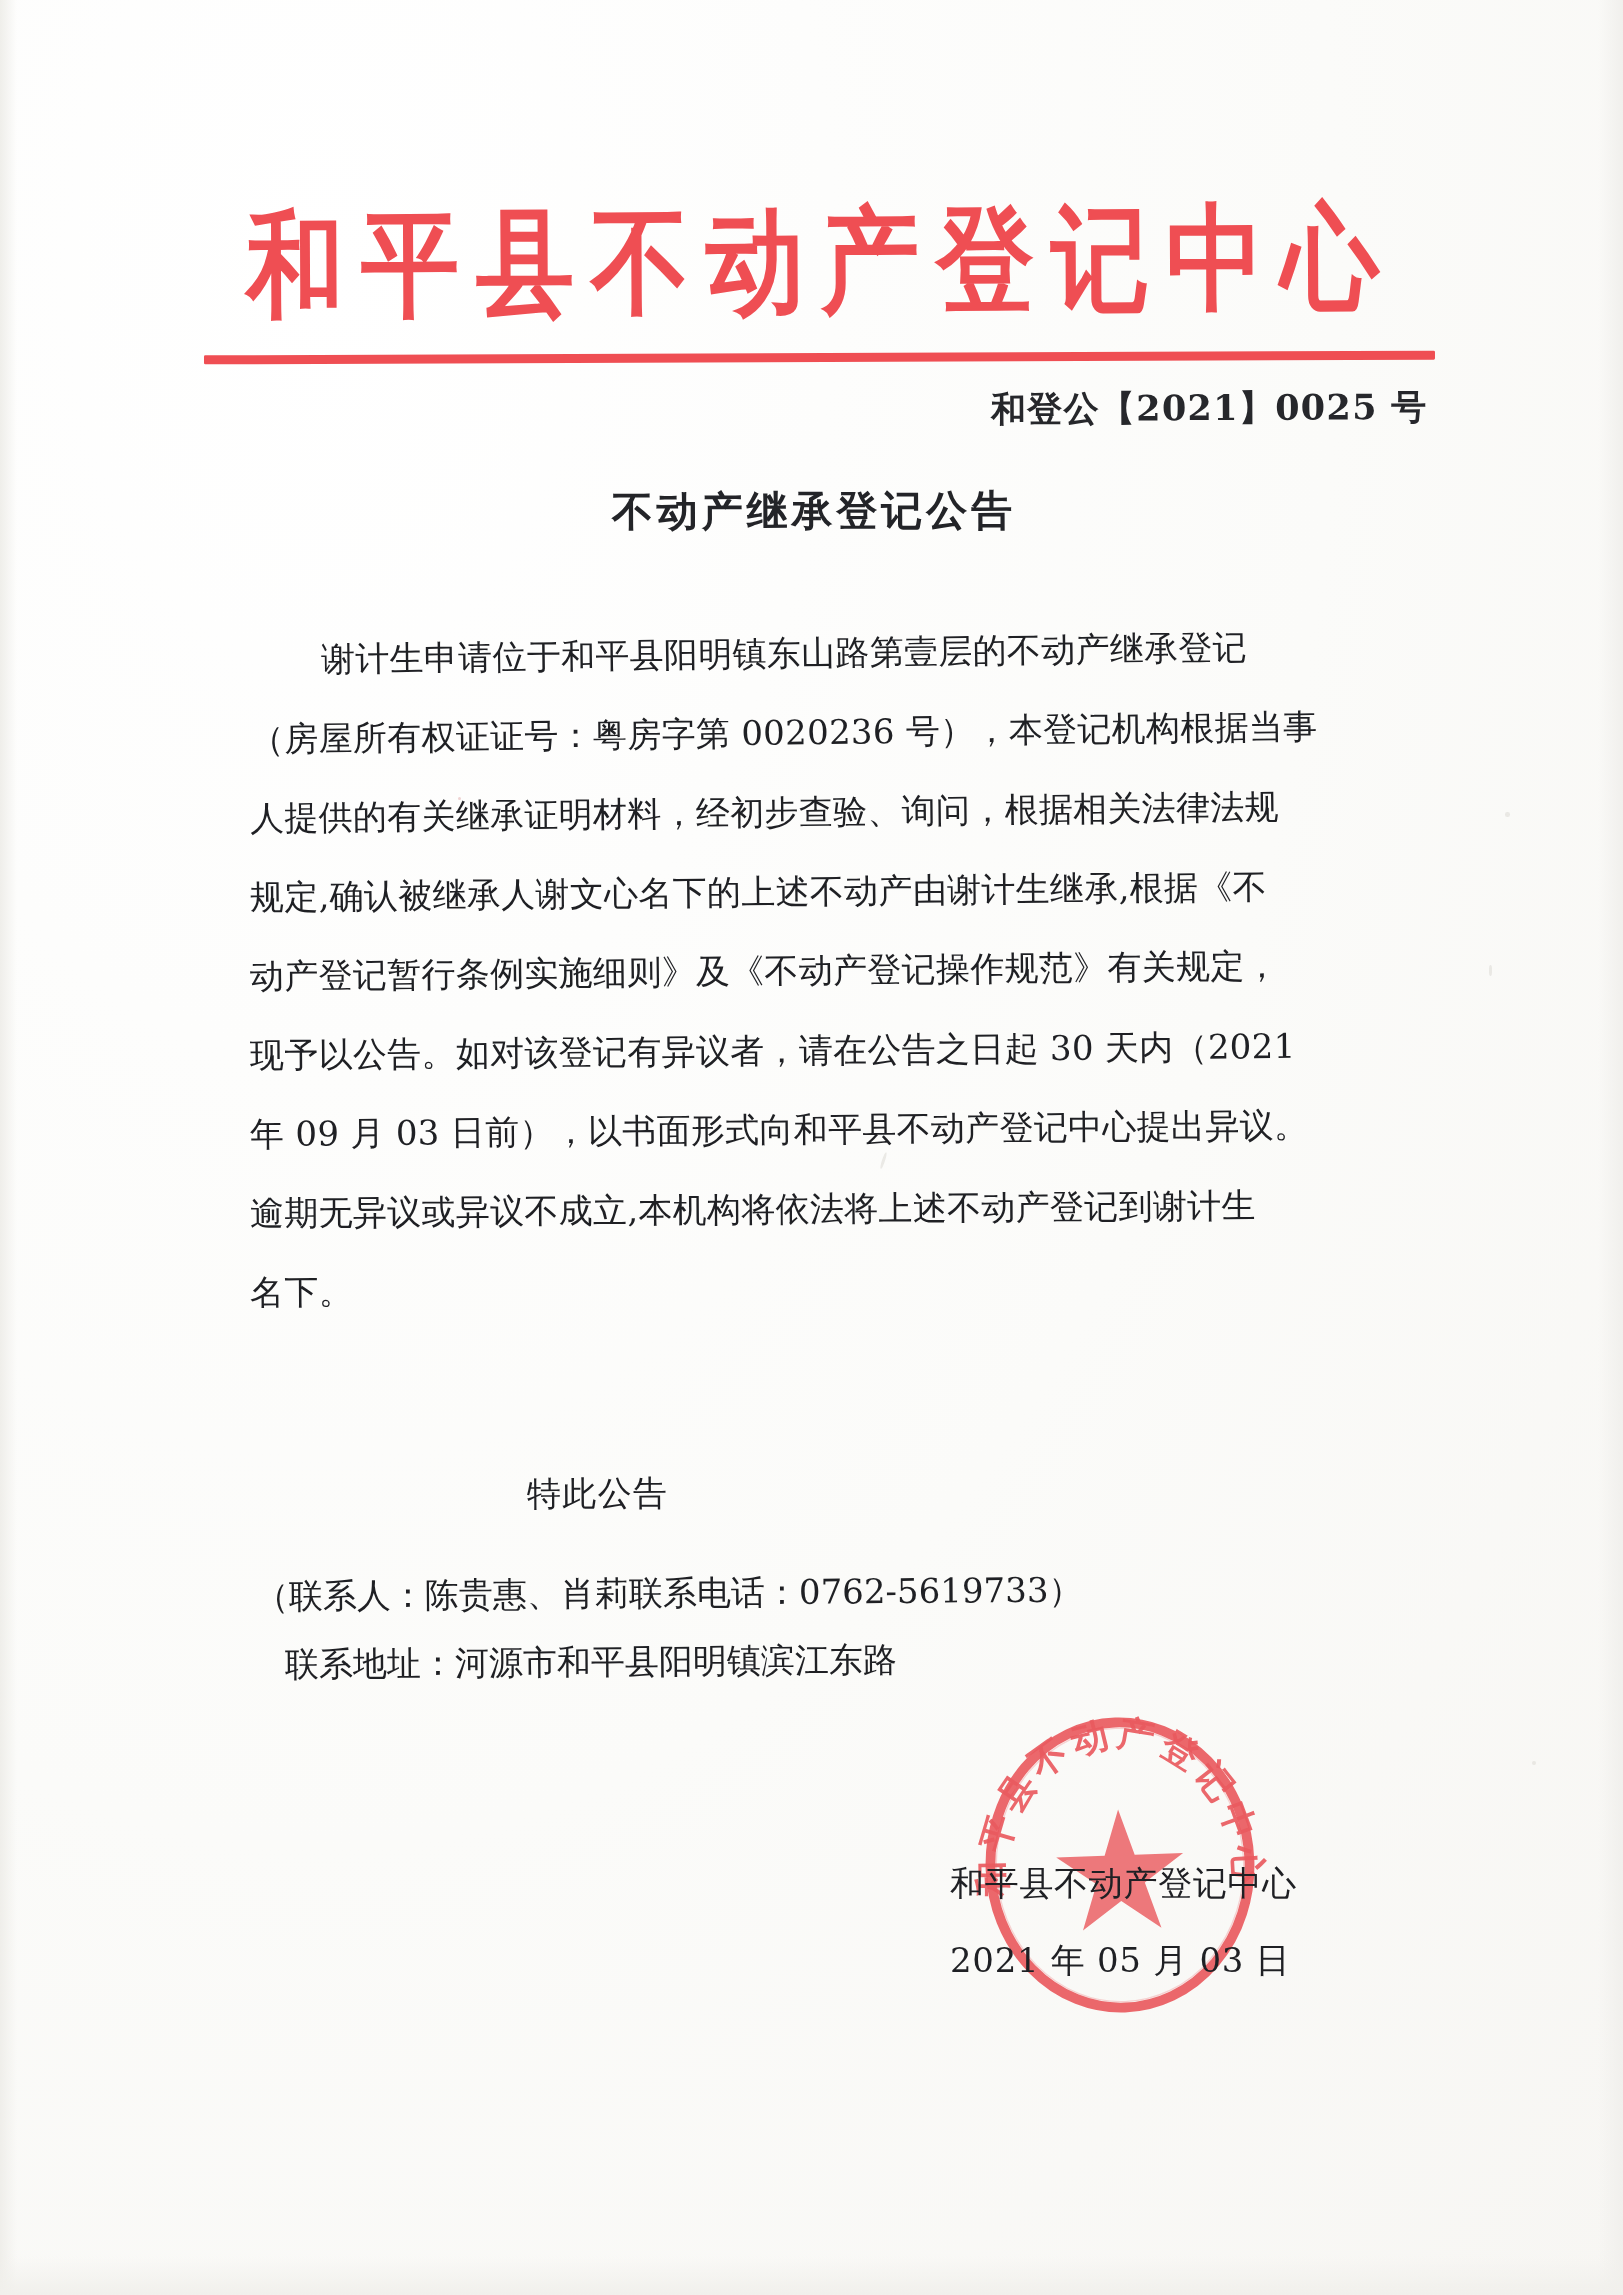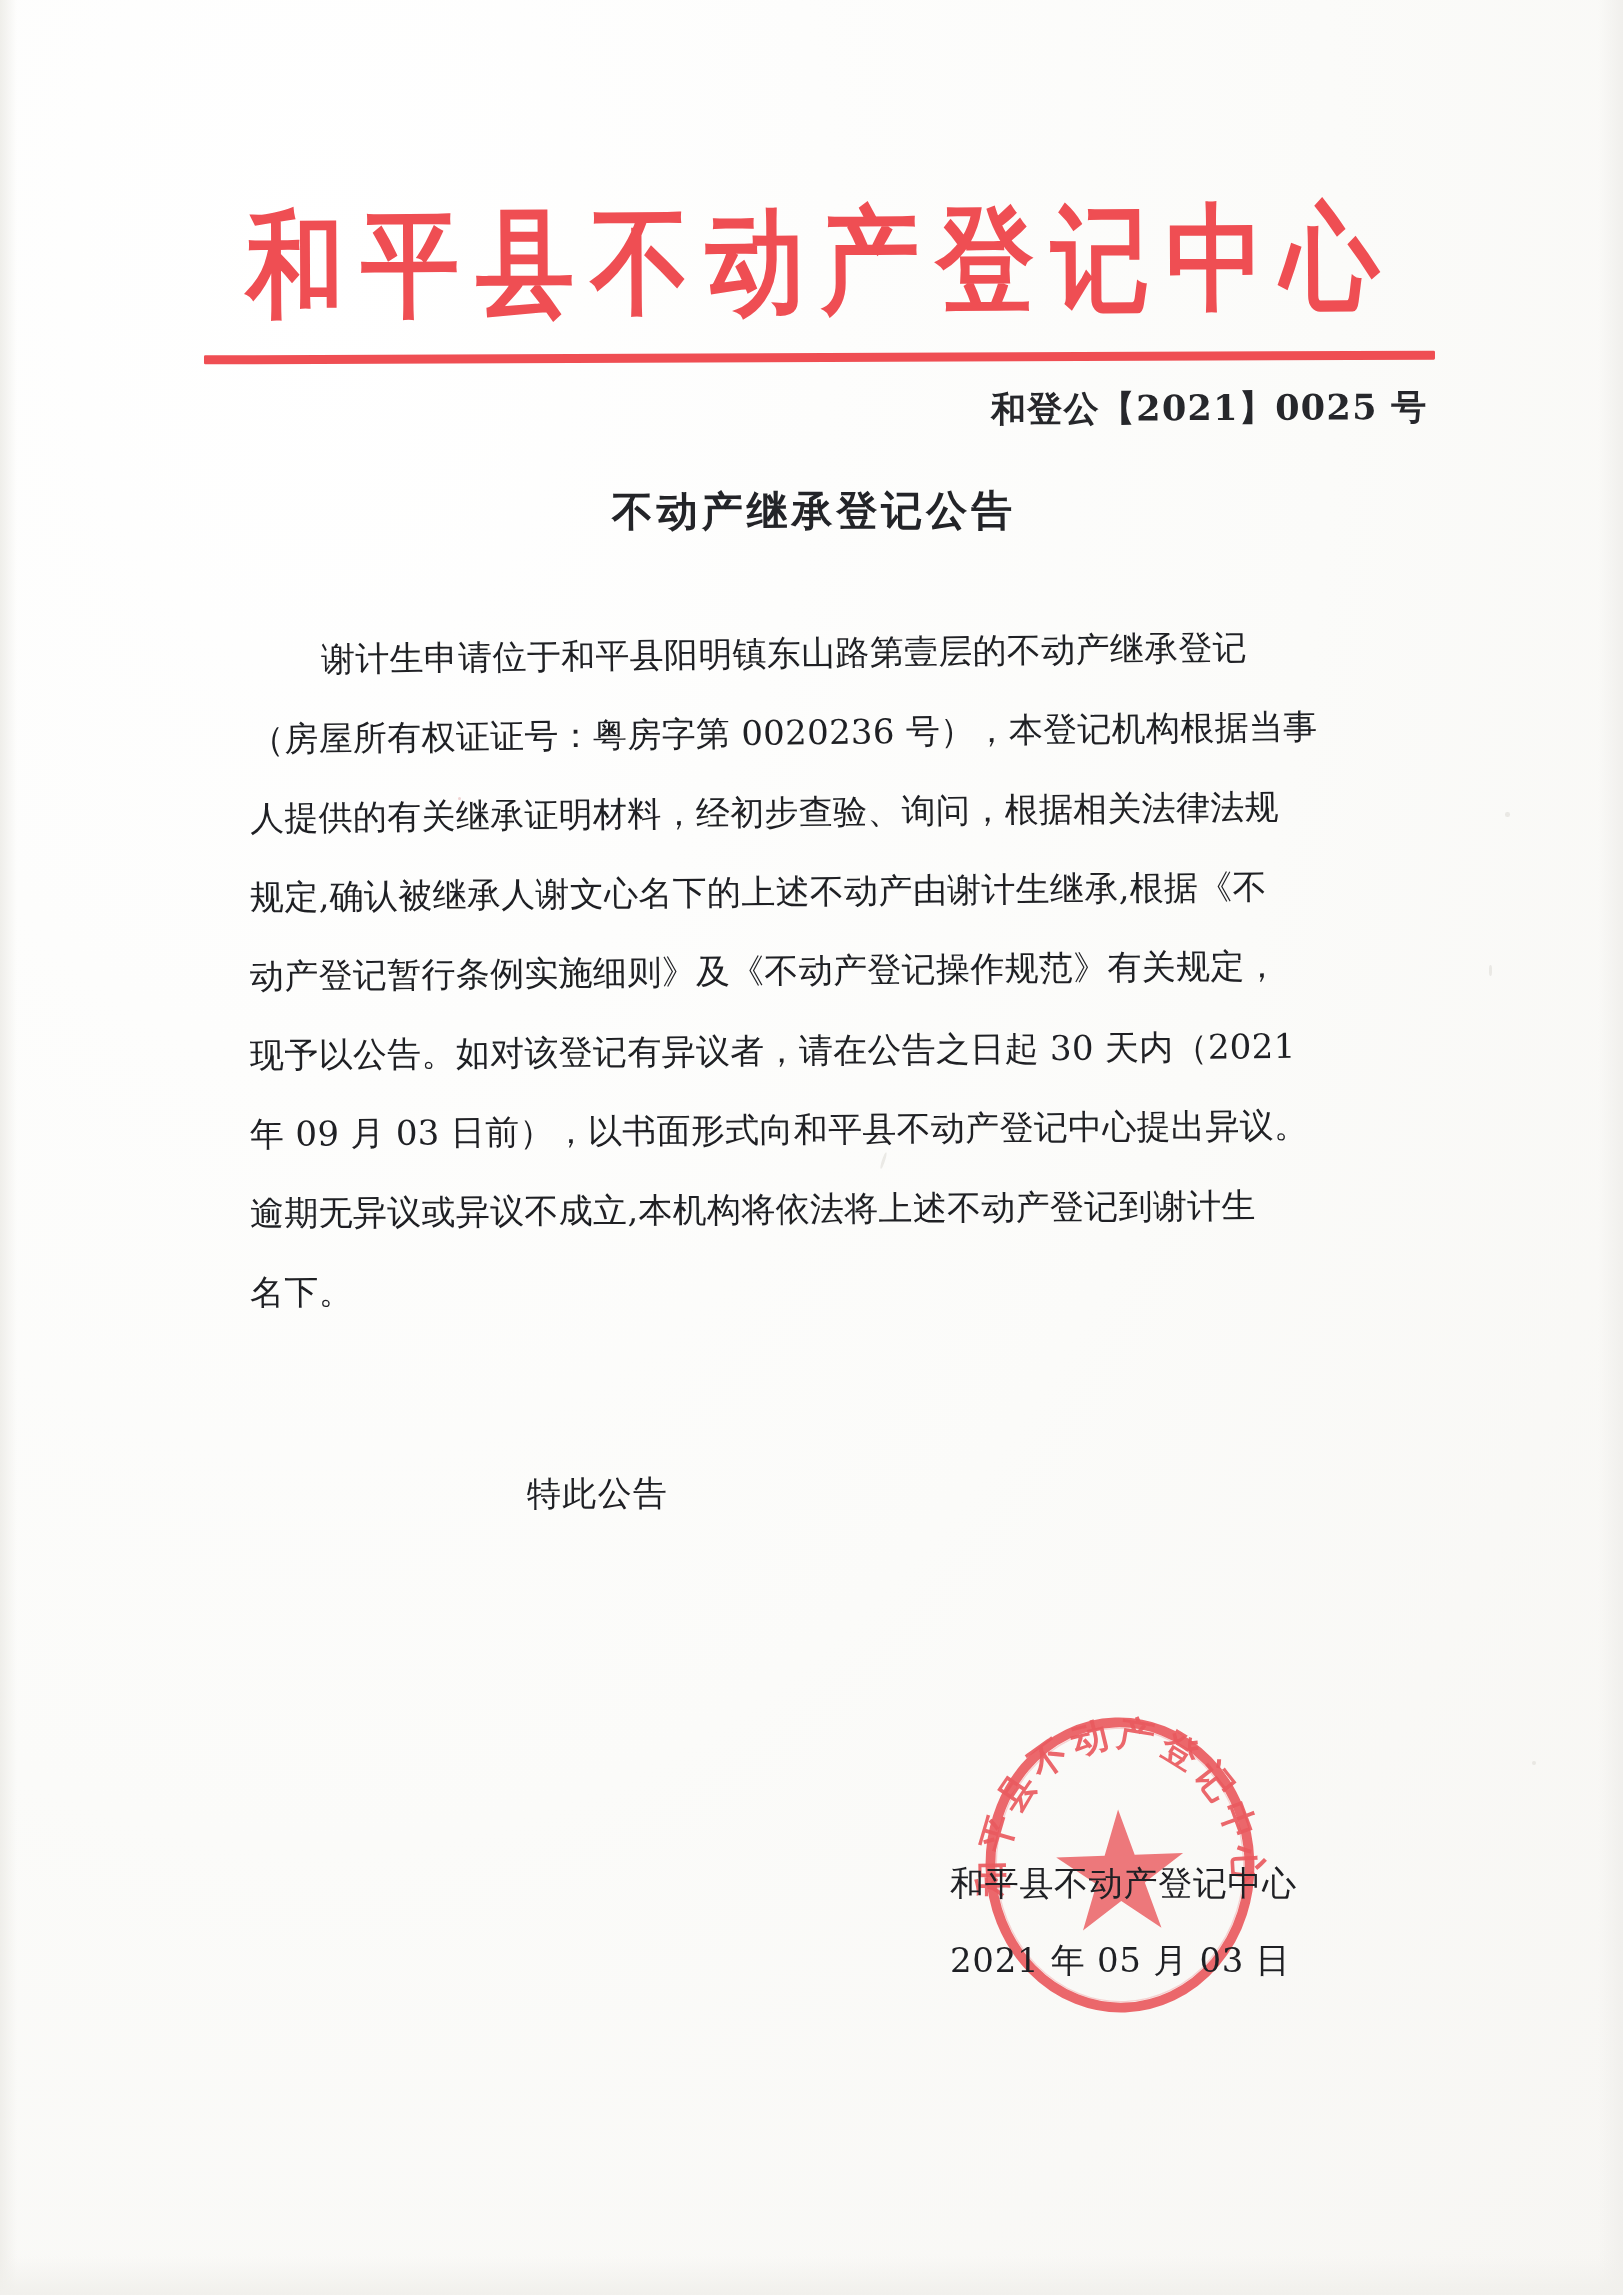--- a/index.html
+++ b/index.html
@@ -232,20 +232,24 @@
     <div class="body-line">规定,确认被继承人谢文心名下的上述不动产由谢计生继承,根据《不</div>
     <div class="body-line">动产登记暂行条例实施细则》及《不动产登记操作规范》有关规定，</div>
     <div class="body-line">现予以公告。如对该登记有异议者，请在公告之日起 30 天内（2021</div>
     <div class="body-line">年 09 月 03 日前），以书面形式向和平县不动产登记中心提出异议。</div>
     <div class="body-line">逾期无异议或异议不成立,本机构将依法将上述不动产登记到谢计生</div>
     <div class="body-line">名下。</div>
   </div>
 
   <div class="closing">特此公告</div>
 
+  <div class="contact-block">
+    <div class="contact-line">（联系人：陈贵惠、肖莉联系电话：0762-5619733）</div>
+    <div class="contact-line">联系地址：河源市和平县阳明镇滨江东路</div>
+  </div>
 
   <div class="seal">
     <svg viewBox="0 0 480 470" xmlns="http://www.w3.org/2000/svg">
       <defs>
         <path id="sealArc" d="M 64 250 A 176 196 0 0 1 416 250" fill="none"></path>
       </defs>
 
       <ellipse cx="240" cy="235" rx="198" ry="218" fill="none" stroke="#e8454b" stroke-width="15" opacity="0.92"></ellipse>
 
       <ellipse cx="240" cy="235" rx="189" ry="209" fill="none" stroke="#e8454b" stroke-width="2" opacity="0.25"></ellipse>

